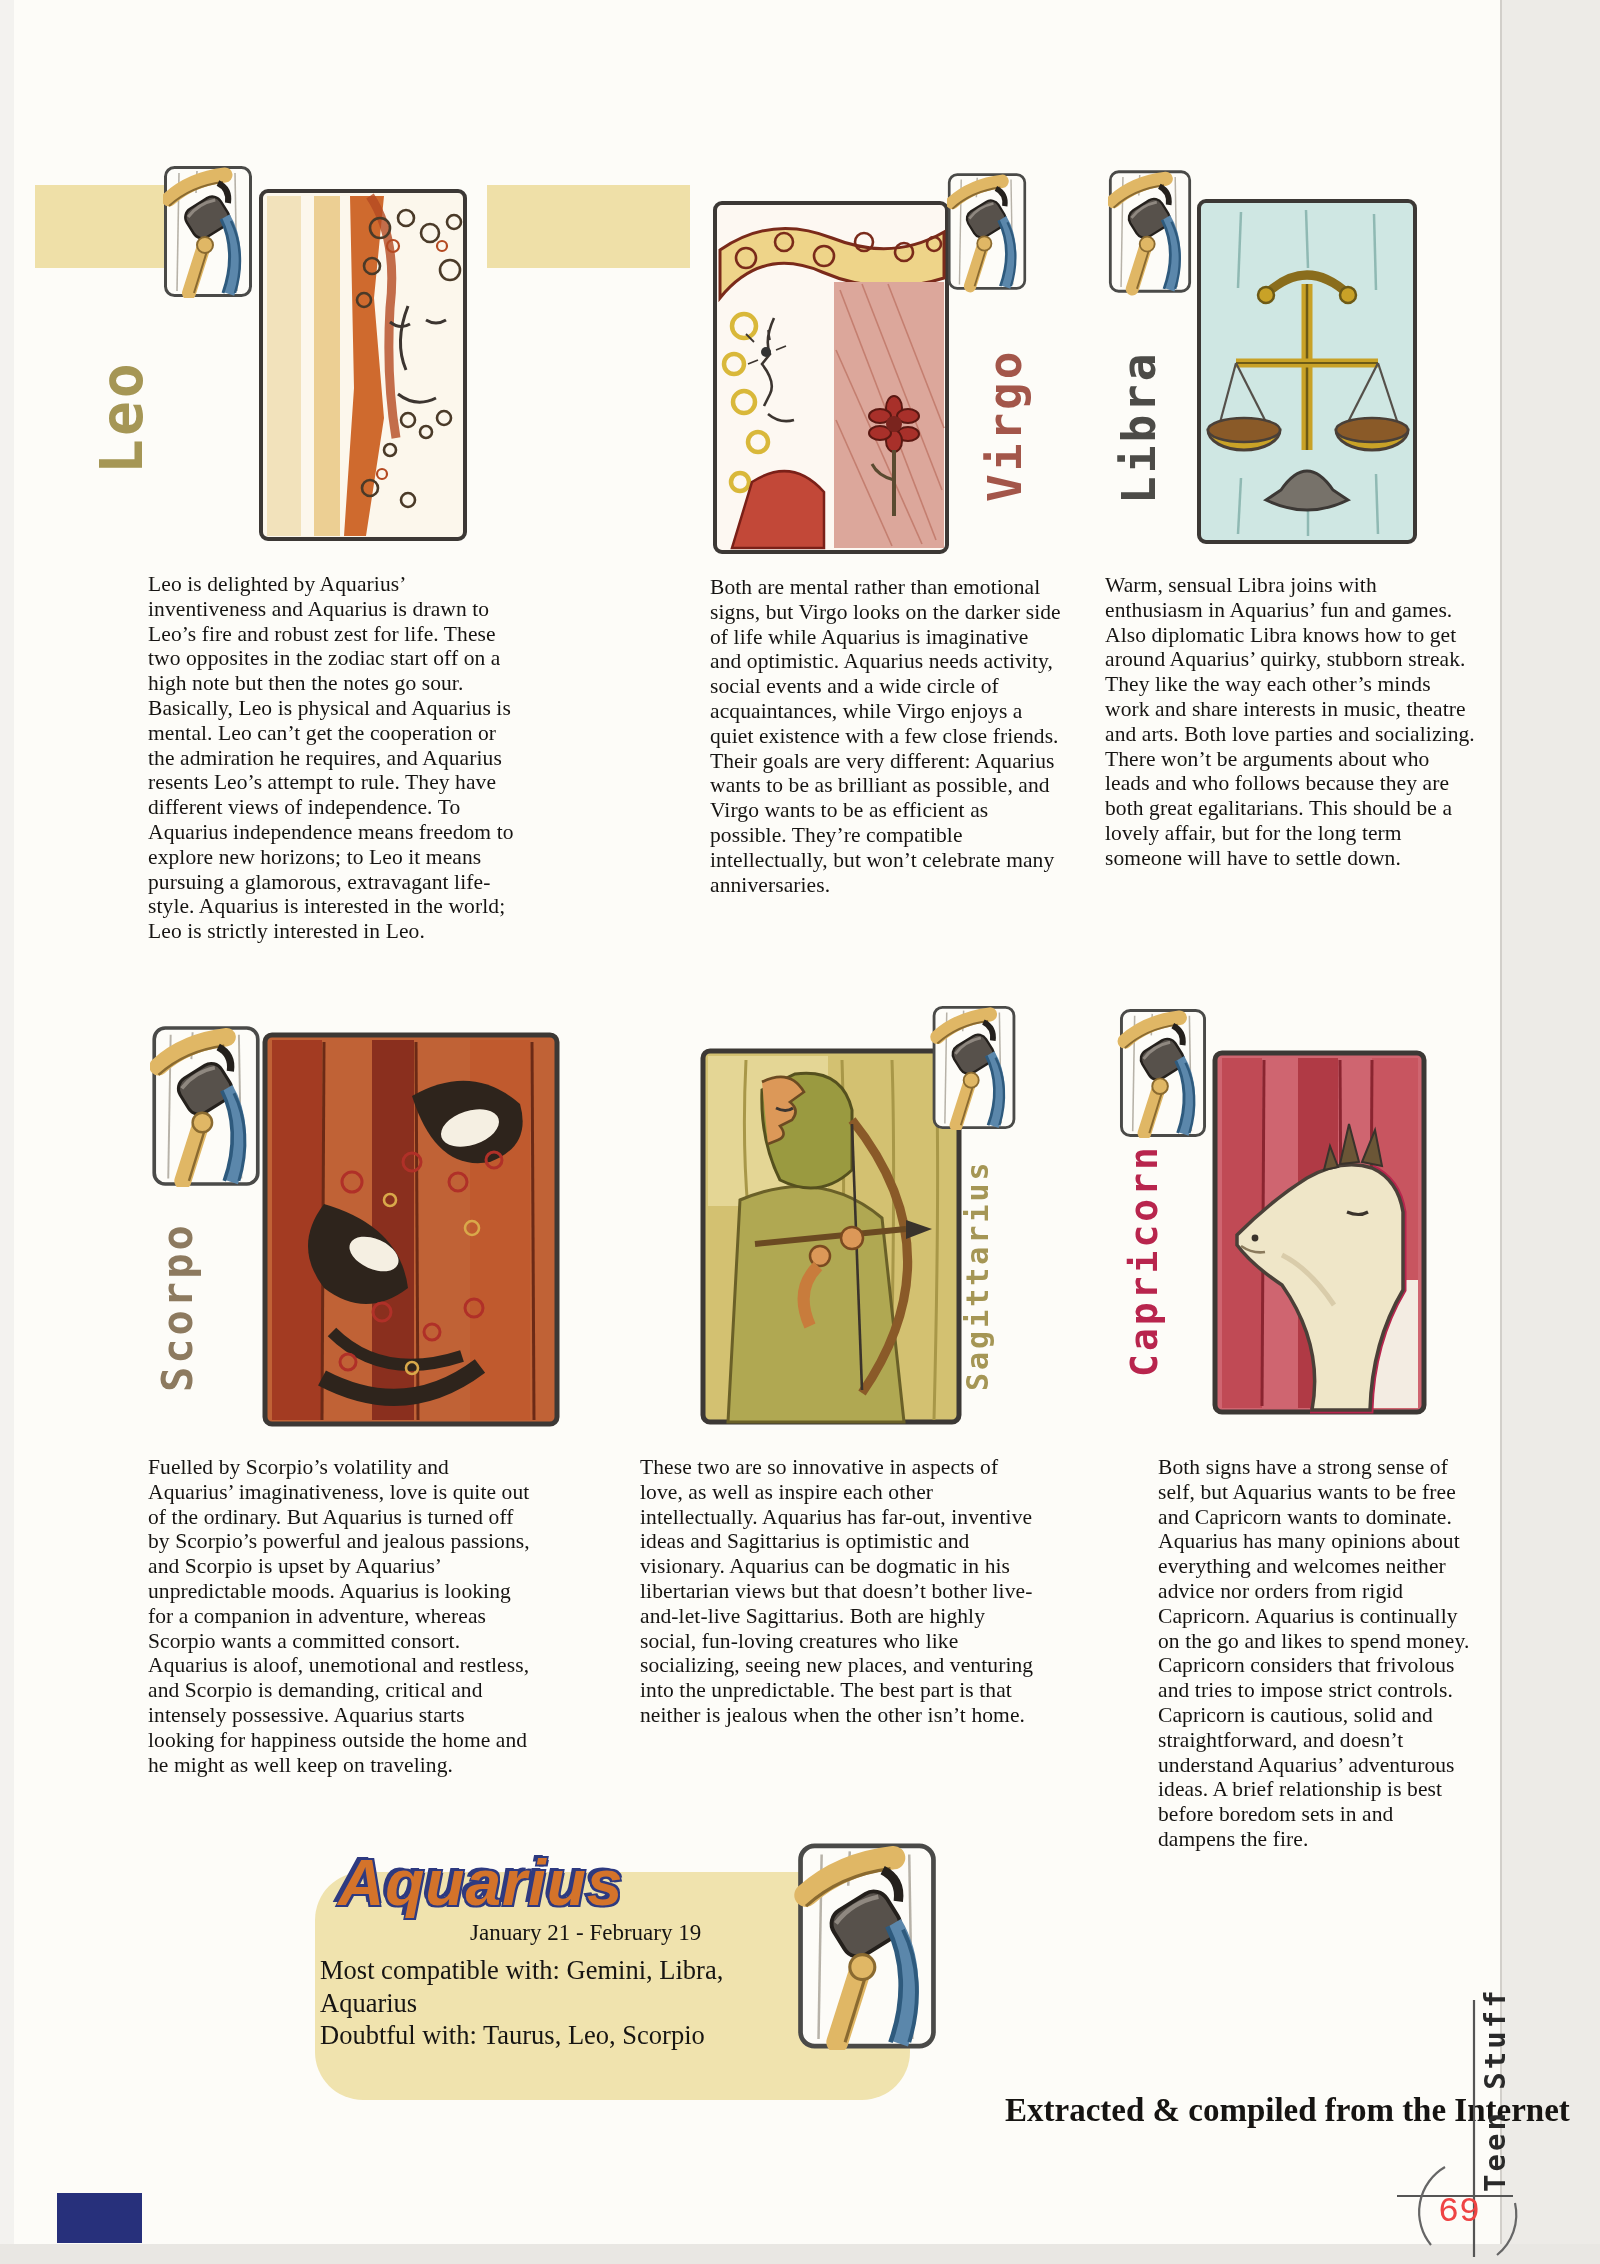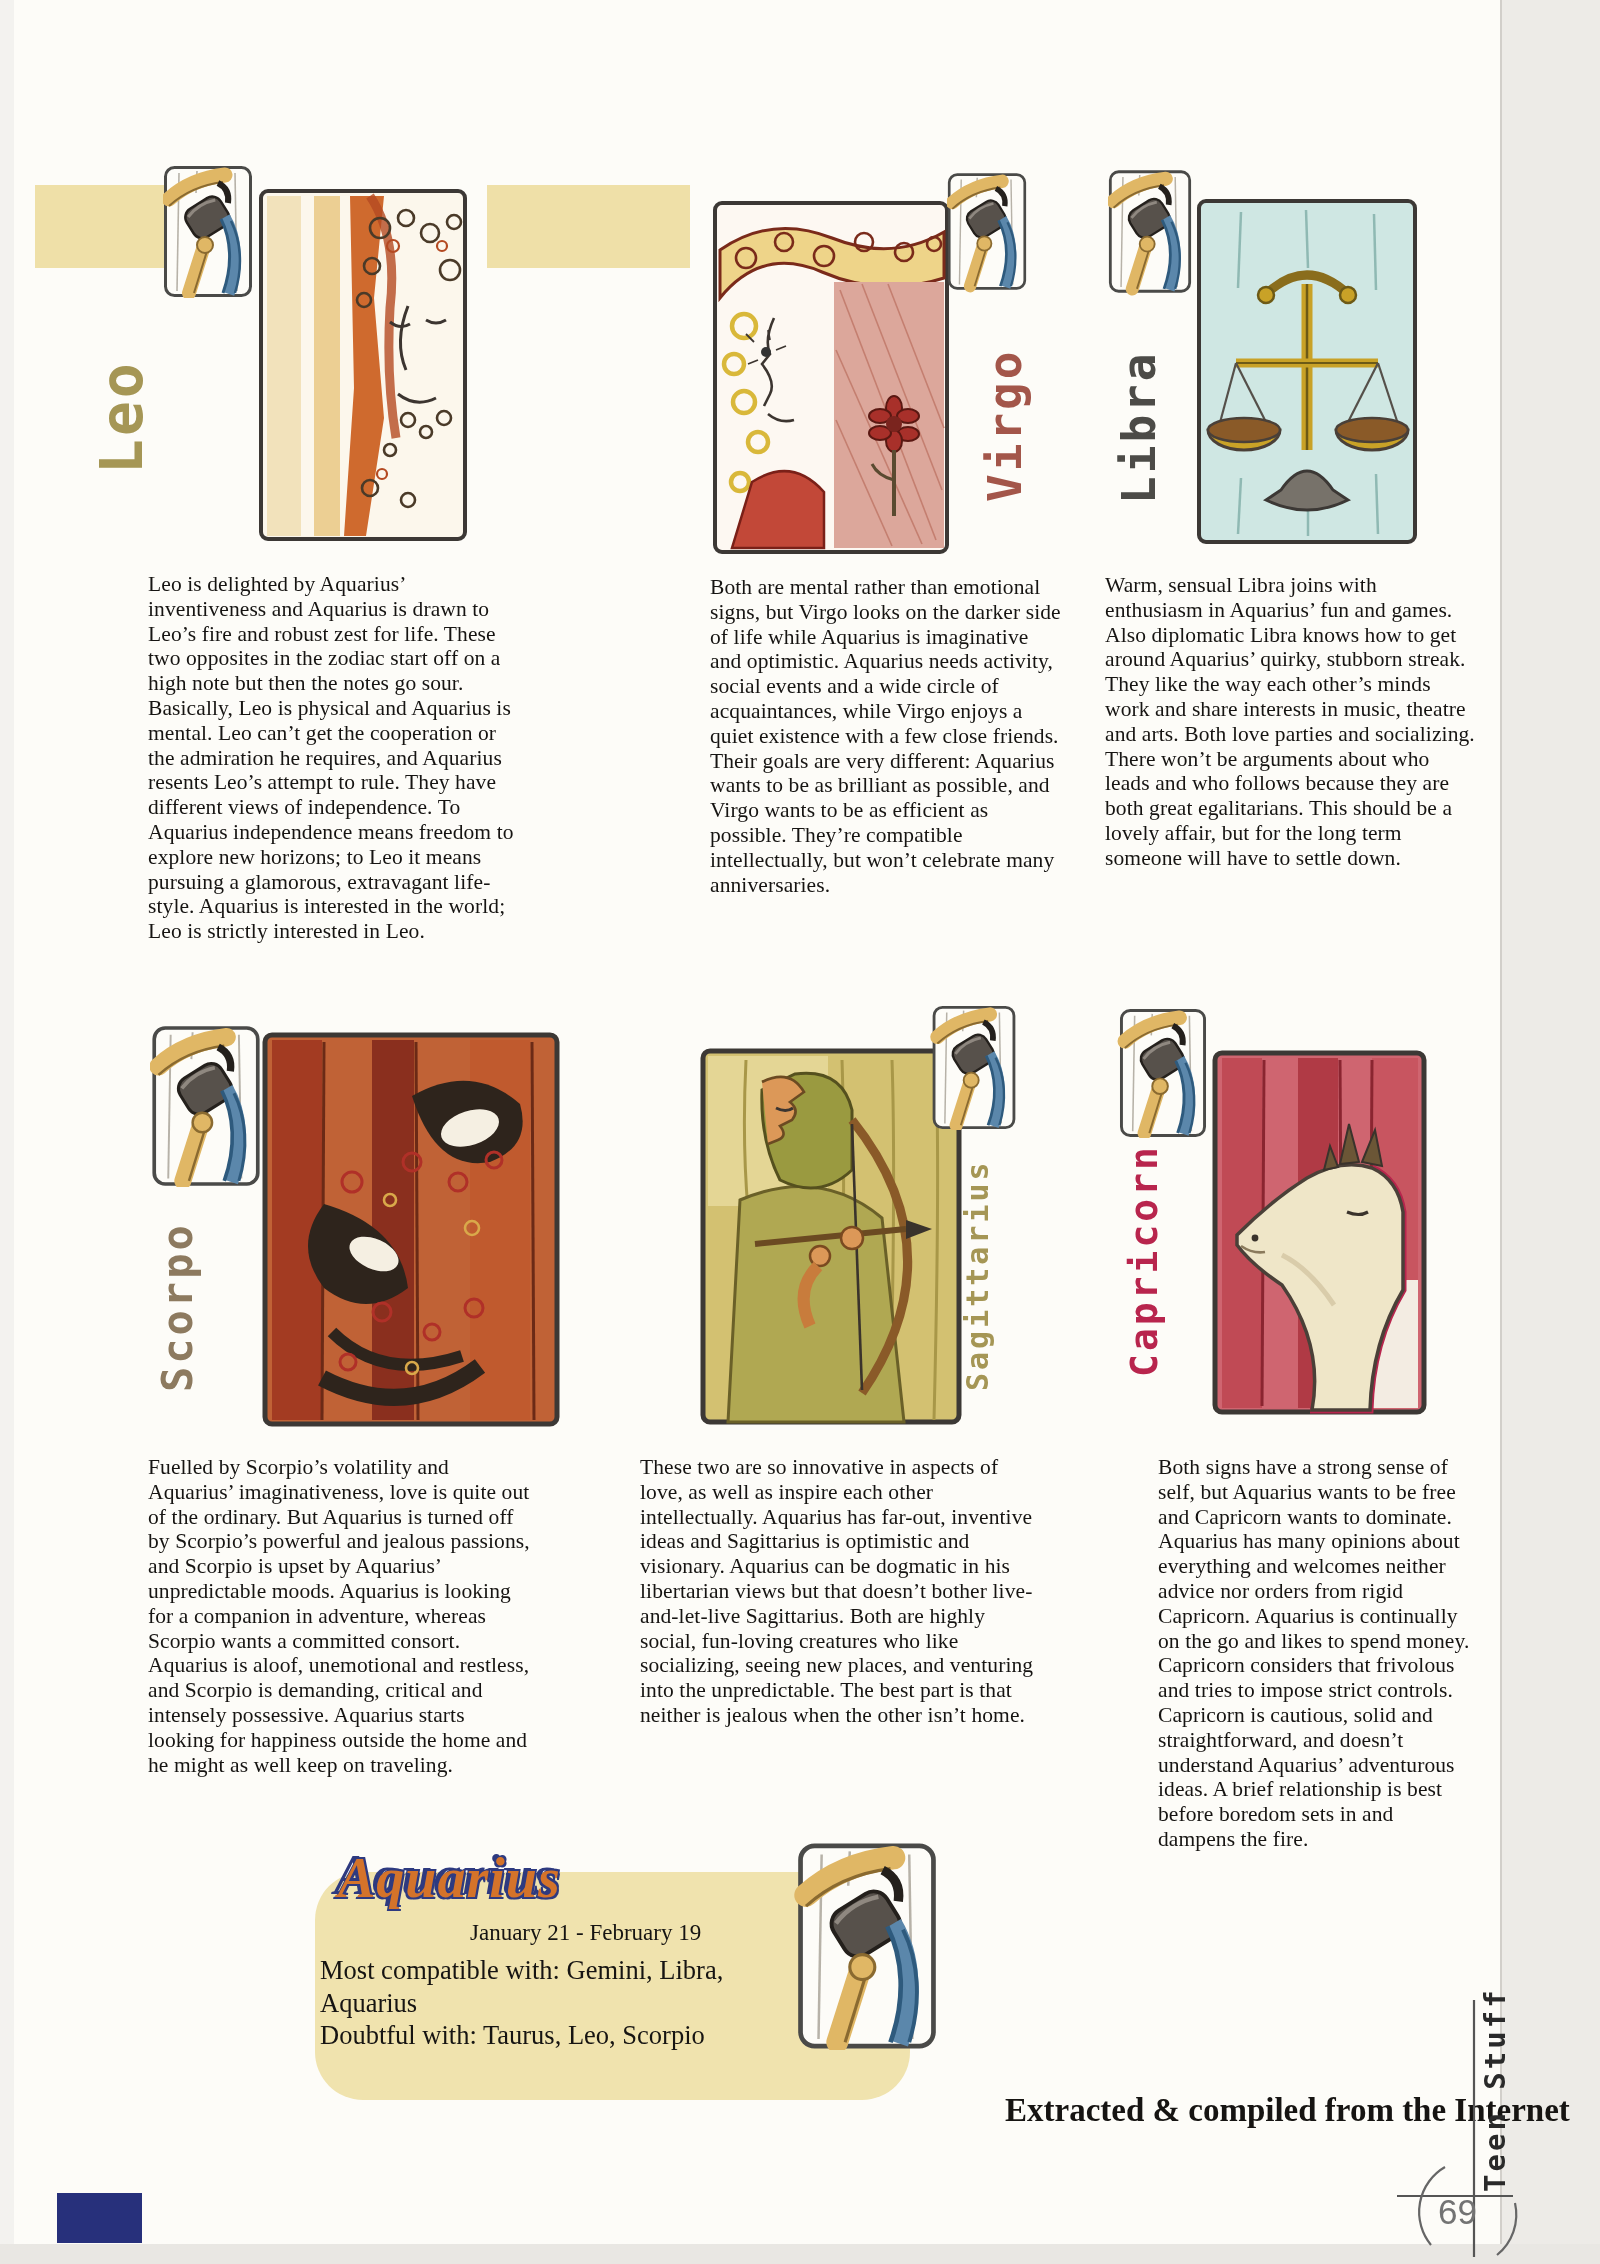--- a/index.html
+++ b/index.html
@@ -16,29 +16,29 @@
   .band.seg1{left:35px;width:130px;}
   .band.seg2{left:487px;width:203px;}
   
   .sign-text{font-size:21.5px;line-height:24.8px;text-align:left;letter-spacing:0.1px;margin-top:7px;}
   
   .vlabel{writing-mode:vertical-rl;transform:rotate(180deg);
           font-family:"DejaVu Sans Mono",monospace;font-weight:bold;
           text-align:center;letter-spacing:3px;white-space:nowrap;}
   
   .aq-box{left:315px;top:1872px;width:595px;height:228px;background:#f0e3ae;border-radius:48px;}
-  .aq-title{left:338px;top:1846px;font-family:Liberation Serif, serif;font-style:italic;font-weight:bold;
-            font-size:56px;color:#d4732a;letter-spacing:1px;
+  .aq-title{left:338px;top:1846px;font-family:Liberation Sans, sans-serif;font-style:italic;font-weight:bold;
+            font-size:64px;color:#d4732a;letter-spacing:1px;
             text-shadow:-4px -3px 0 #2e3a80,2px 2px 0 #2e3a80,-2px 2px 0 #2e3a80,2px -2px 0 #2e3a80;}
   .aq-date{left:470px;top:1920px;width:300px;text-align:left;font-weight:normal;font-size:23px;}
   .aq-lines{left:320px;top:1954px;width:465px;text-align:left;font-size:26.5px;line-height:32.5px;}
   .aq-lines p{margin:0;}
   .footer-credit{left:1005px;top:2092px;font-weight:bold;font-size:33px;}
   .teen-stuff{left:1478px;top:1982px;height:215px;font-size:29px;color:#2a2a2a;}
-  .page-num{left:1438px;top:2192px;font-family:Liberation Sans, sans-serif;font-size:35px;color:#737373;}
+  .page-num{left:1438px;top:2192px;font-family:Liberation Mono, monospace;font-size:35px;color:#ef4444;}
   .icon-box{background:transparent;}
 </style>
 </head>
 <body>
 
 <svg width="0" height="0" style="position:absolute" xmlns="http://www.w3.org/2000/svg" xmlns:xlink="http://www.w3.org/1999/xlink" aria-hidden="true">
   <defs>
     <symbol id="wb" viewBox="0 0 90 133">
       <rect x="2.5" y="2.5" width="85" height="128" rx="9" fill="#fdfcf8" stroke="#4a4a48" stroke-width="3"></rect>
       <g stroke="#b7b2a8" stroke-width="1.6">

